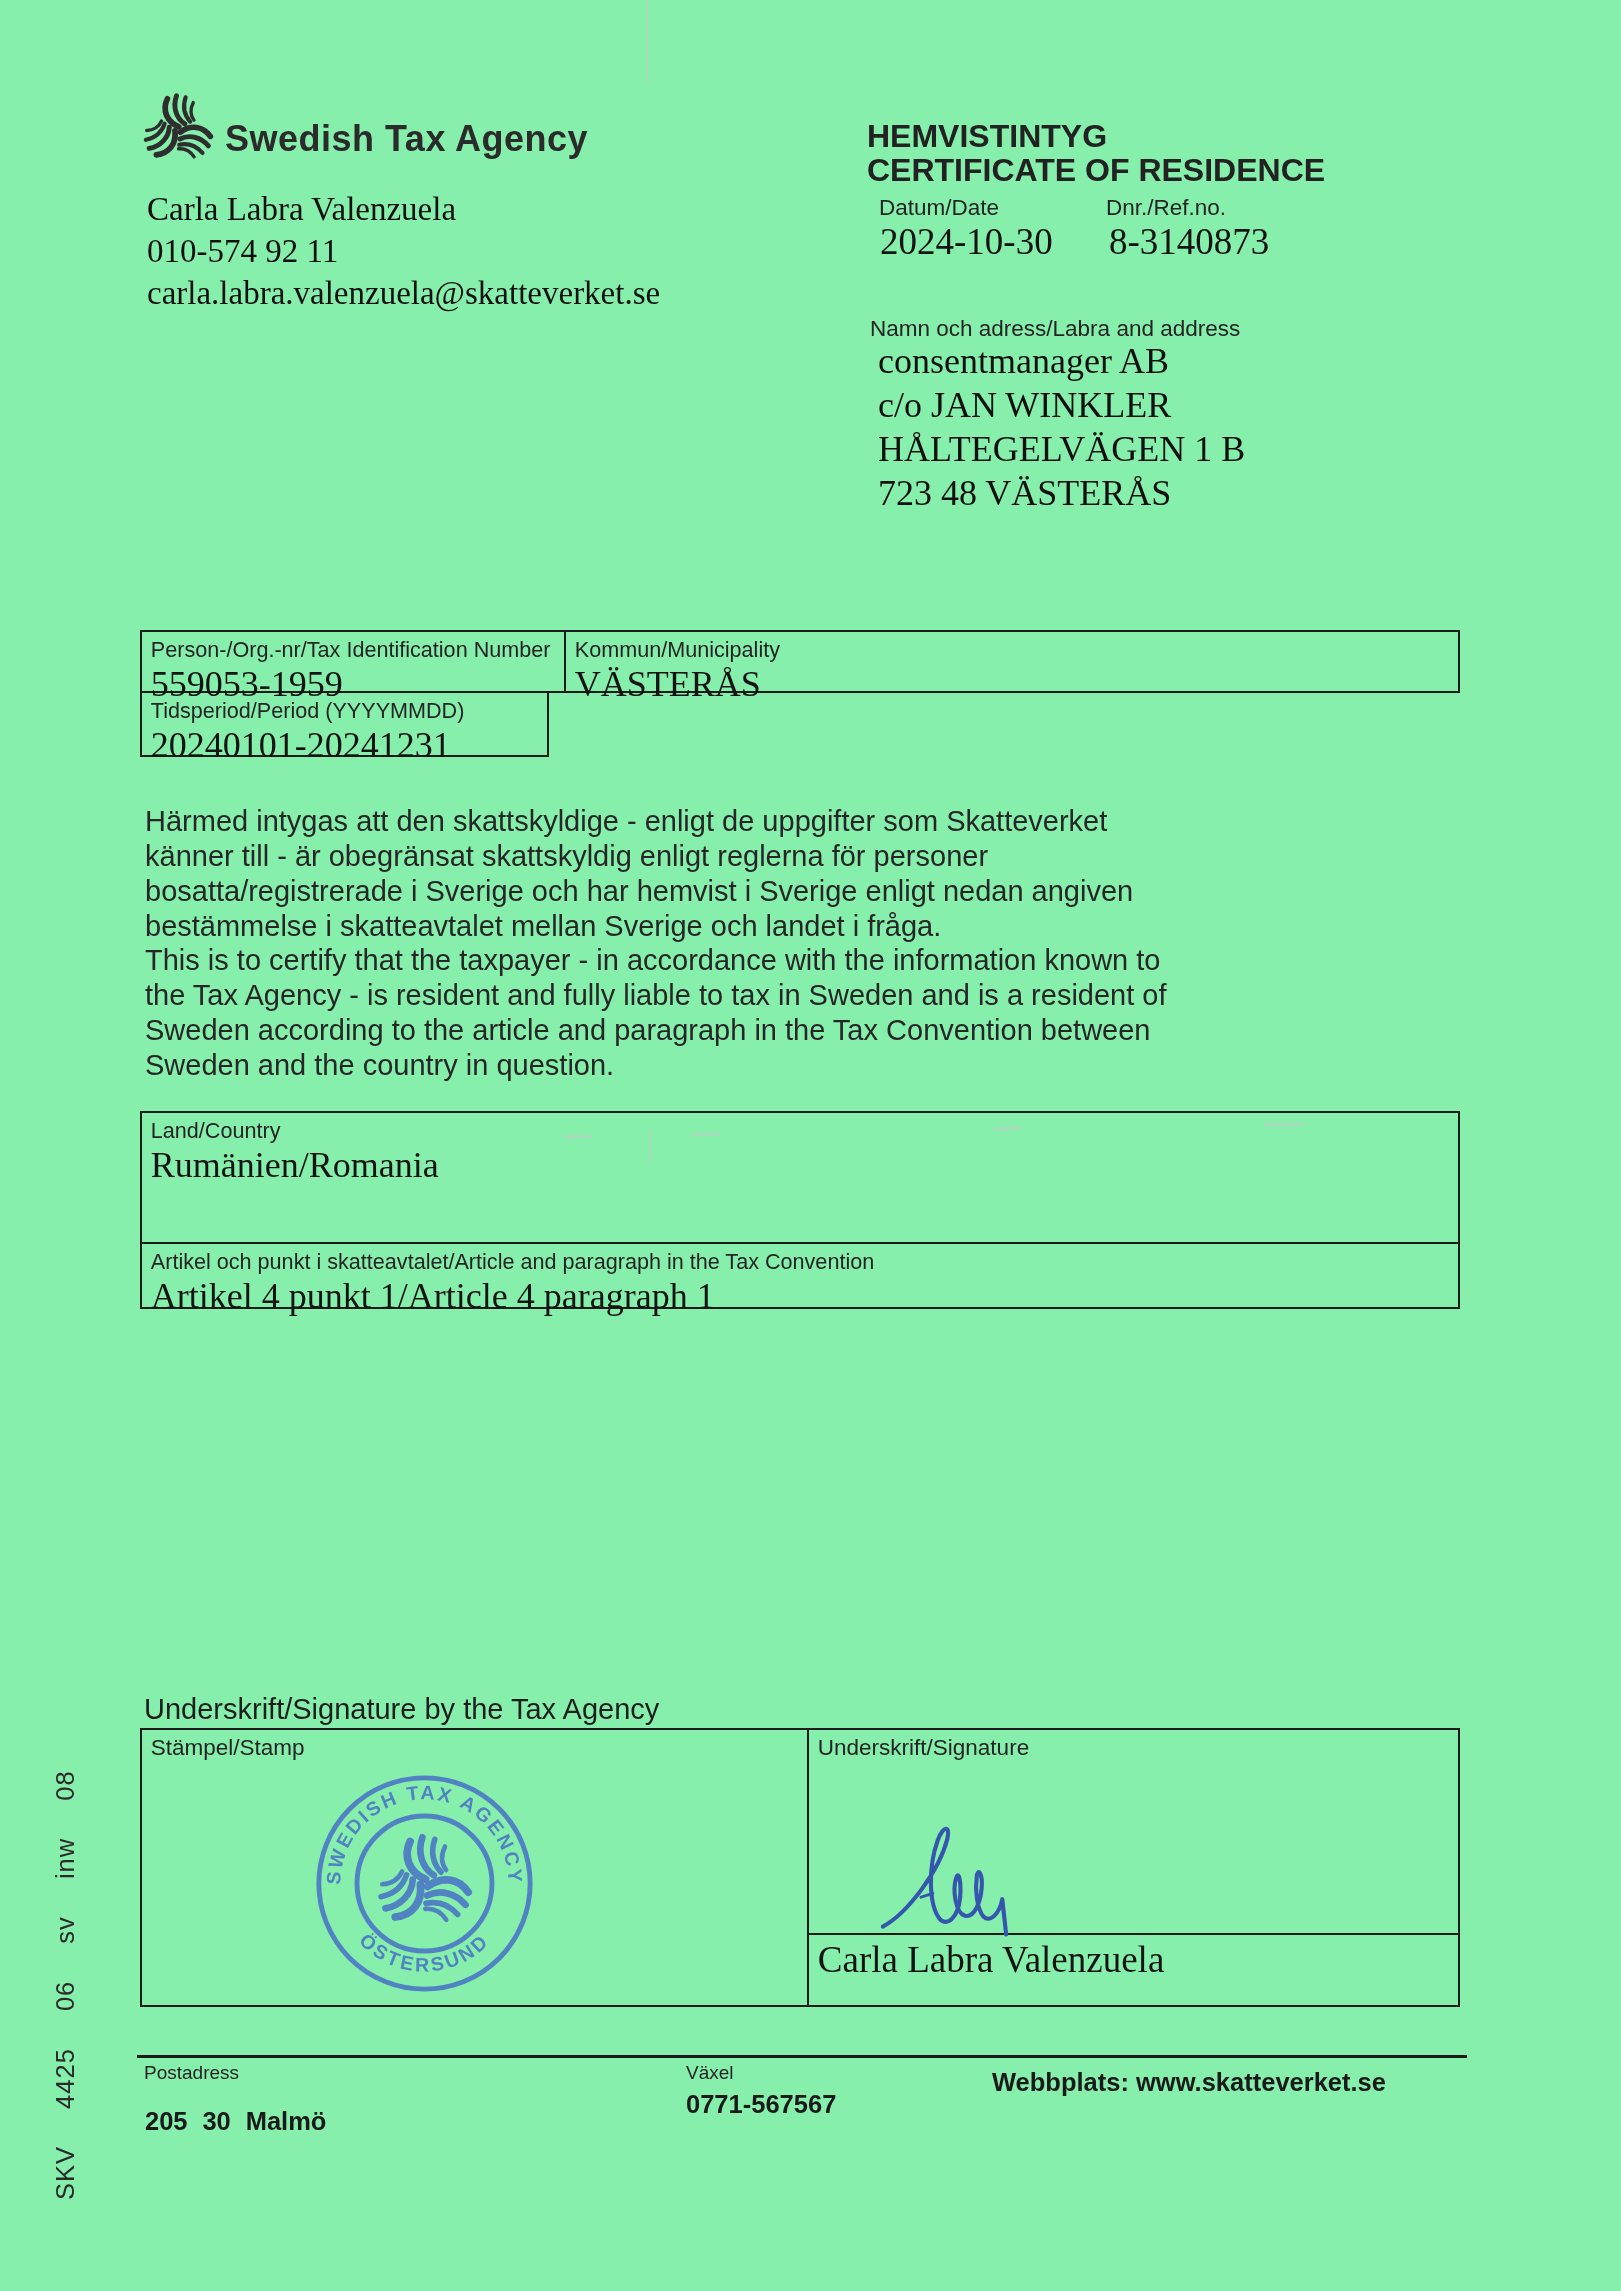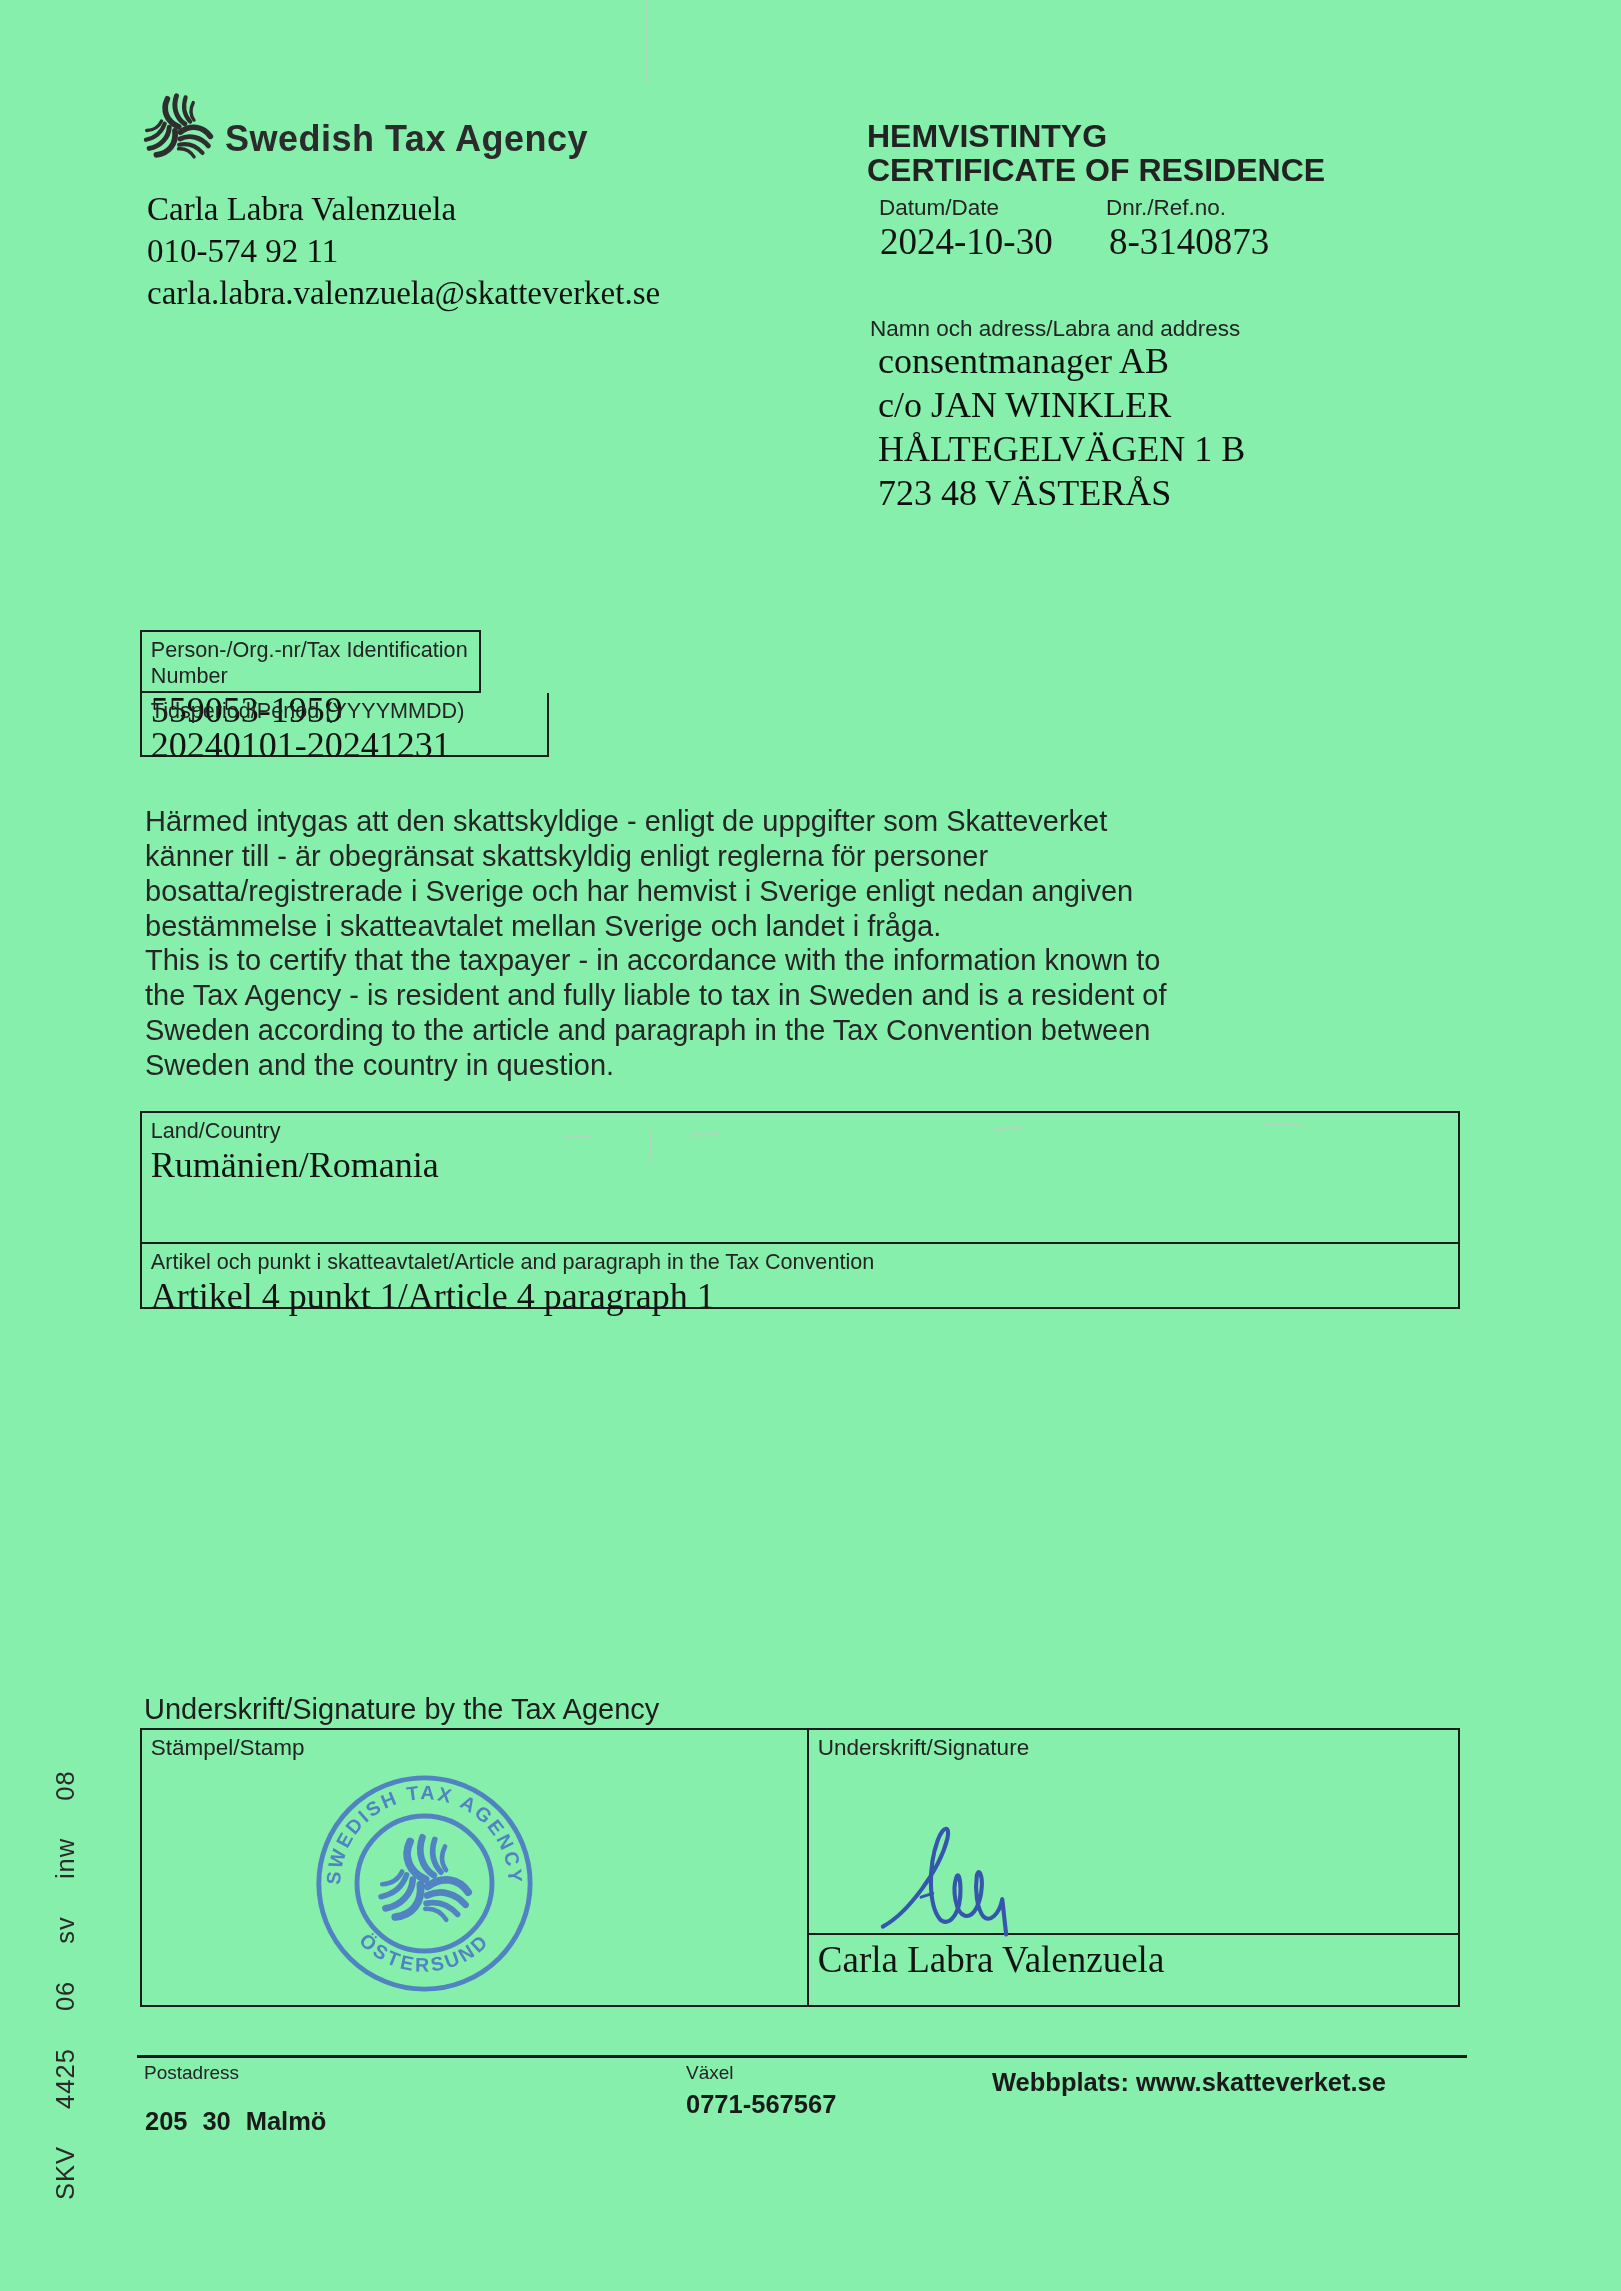--- a/index.html
+++ b/index.html
@@ -77,23 +77,27 @@
   <div class="abs lbl" style="left:870px;top:316px;">Namn och adress/Labra and address</div>
   <div class="abs" style="left:878px;top:339px;">
     <div class="addr-line">consentmanager AB</div>
     <div class="addr-line">c/o JAN WINKLER</div>
     <div class="addr-line">HÅLTEGELVÄGEN 1 B</div>
     <div class="addr-line">723 48 VÄSTERÅS</div>
   </div>
 
   <div class="abs" style="left:140px;top:630px;width:1320px;">
     <div style="display:flex;">
-      <div class="box cellpad" style="width:341px;height:63px;">
+      <div class="box cellpad" style="width:426px;height:63px;">
         <div class="lbl" style="font-size:21.6px;">Person-/Org.-nr/Tax Identification Number</div>
         <div class="val" style="margin-top:0px;">559053-1959</div>
+      </div>
+      <div class="box cellpad" style="flex:1;height:63px;margin-left:-2px;">
+        <div class="lbl" style="font-size:21.6px;">Kommun/Municipality</div>
+        <div class="val">VÄSTERÅS</div>
       </div>
     </div>
     <div class="box cellpad" style="width:409px;height:64px;border-top:none;">
       <div class="lbl" style="font-size:21.6px;">Tidsperiod/Period (YYYYMMDD)</div>
       <div class="val">20240101-20241231</div>
     </div>
   </div>
 
   <div class="abs bodytext" style="left:145px;top:804px;width:1029px;">Härmed intygas att den skattskyldige - enligt de uppgifter som Skatteverket känner till - är obegränsat skattskyldig enligt reglerna för personer bosatta/registrerade i Sverige och har hemvist i Sverige enligt nedan angiven bestämmelse i skatteavtalet mellan Sverige och landet i fråga.</div>
   <div class="abs bodytext" style="left:145px;top:943px;width:1039px;">This is to certify that the taxpayer - in accordance with the information known to the Tax Agency - is resident and fully liable to tax in Sweden and is a resident of Sweden according to the article and paragraph in the Tax Convention between Sweden and the country in question.</div>

